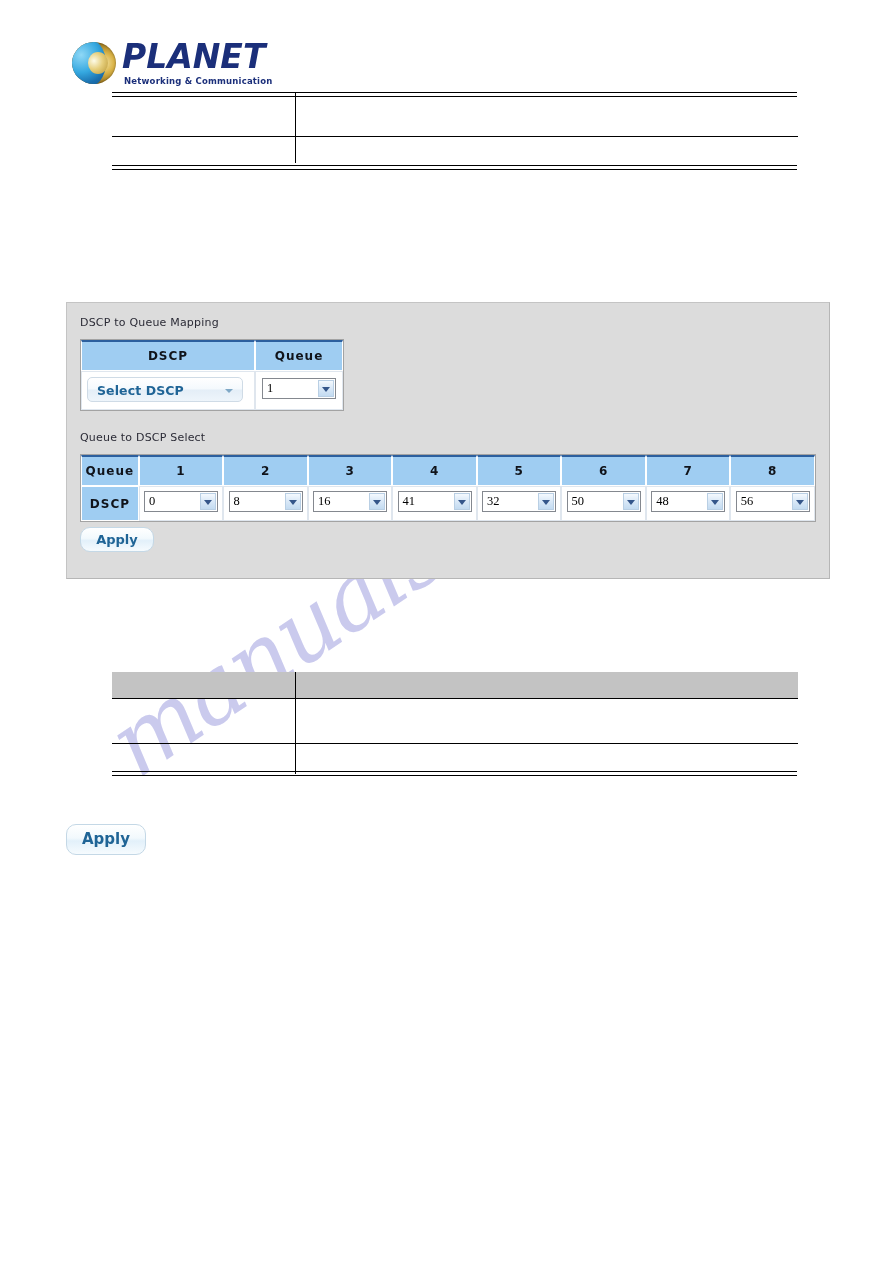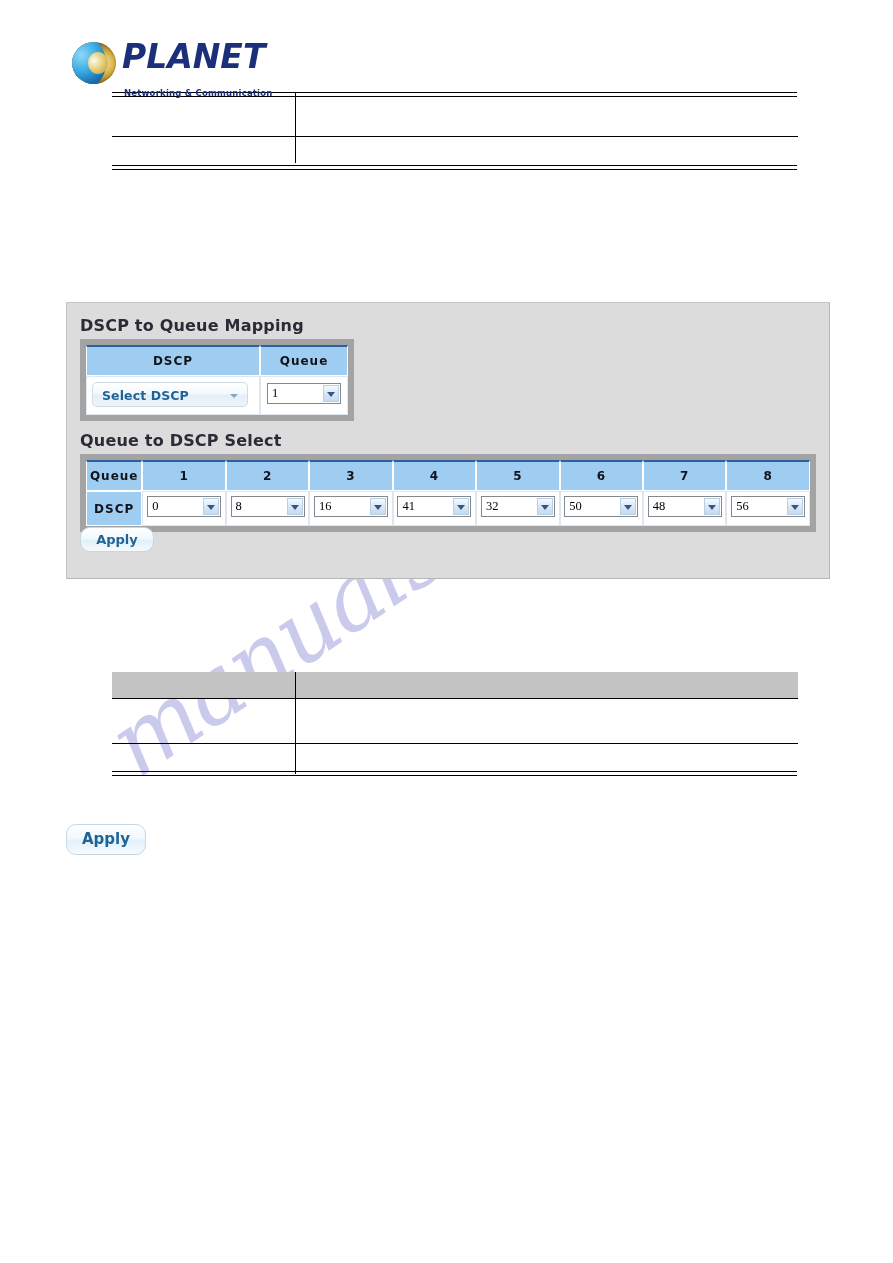--- a/index.html
+++ b/index.html
@@ -88,21 +88,21 @@
     font-weight: 700;
     font-style: italic;
     letter-spacing: 0px;
     color: #1b2f7a;
     line-height: 34px;
     text-align: center;
   }
   .logo-sub {
     position: absolute;
     left: 52px;
-    top: 48px;
+    top: 36px;
     font-family: "DejaVu Sans", sans-serif;
     font-size: 8.5px;
     font-weight: 700;
     color: #1b2f7a;
     letter-spacing: .2px;
   }
 
   
   .doc-table {
     position: absolute;
@@ -147,35 +147,35 @@
     width: 762px;
     height: 275px;
     background: #dcdcdc;
     border: 1px solid #c4c4c4;
     border-right-color: #b6b6b6;
     border-bottom-color: #b6b6b6;
     z-index: 2;
   }
   .panel-title {
     font-family: "DejaVu Sans", sans-serif;
-    font-size: 16px;
-    font-weight: 700;
+    font-size: 11px;
+    font-weight: 400;
     color: #2b2b36;
     letter-spacing: .2px;
   }
   #title-dscp-queue { position: absolute; left: 13px; top: 13px; }
   #title-queue-dscp { position: absolute; left: 13px; top: 128px; }
 
   
   .blue-tbl {
     position: absolute;
     border-collapse: separate;
     border-spacing: 0;
     background: #7f1d1d;
-    border: 6px solid #a3a3a3;
+    border: 1px solid #a3a3a3;
   }
   .blue-tbl th {
     background: #9fcdf2;
     color: #10131a;
     font-family: "DejaVu Sans", sans-serif;
     font-size: 12px;
     font-weight: 700;
     letter-spacing: 1px;
     text-align: center;
     border: 1px solid #ffffff;

